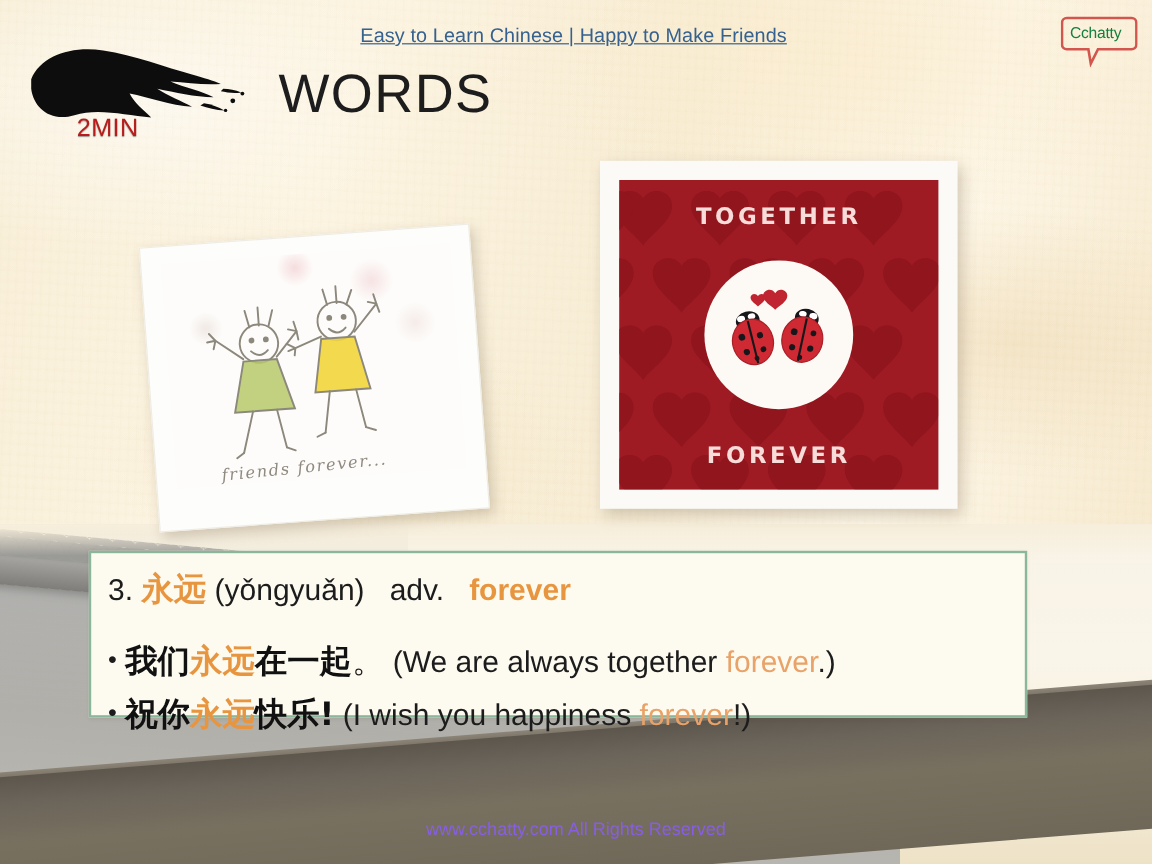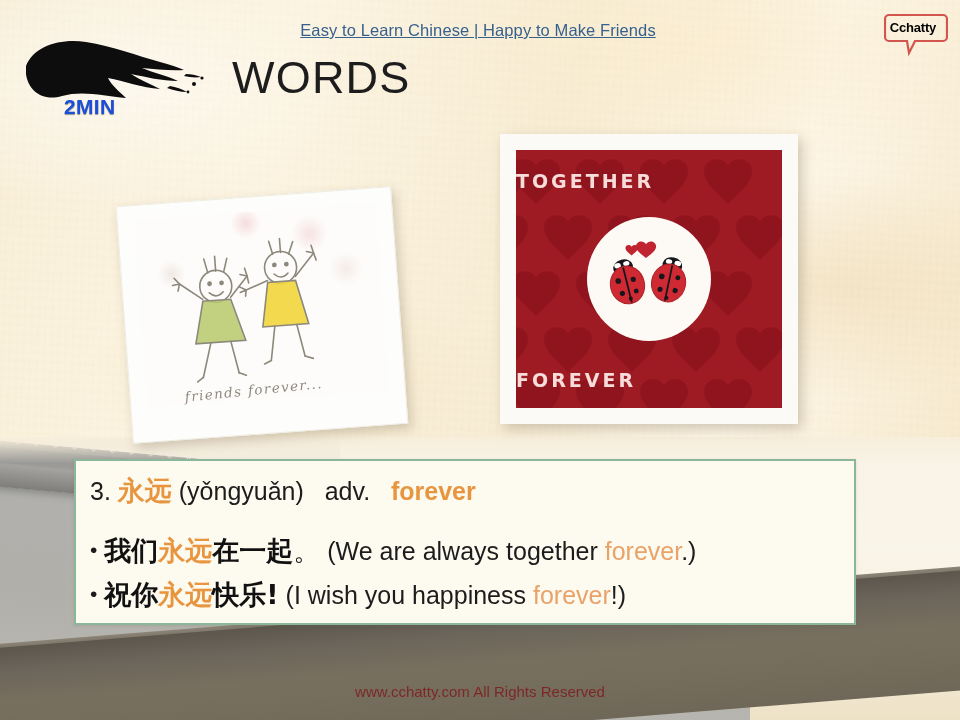--- a/index.html
+++ b/index.html
@@ -110,43 +110,42 @@
     text-decoration: underline;
     letter-spacing: .1px;
     white-space: nowrap;
   }
   .brush-badge {
     position: absolute; left: 20px; top: 36px; width: 192px; height: 72px;
   }
   .brush-badge svg { display: block; }
   .brush-label {
     position: absolute; left: 44px; top: 59px;
-    color: #1d4ed8;
+    color: #b91c1c;
     font-size: 21px;
-    font-weight: bold;
+    font-weight: normal;
     letter-spacing: .3px;
     text-shadow: 0 1px 1px rgba(0,0,0,.4);
   }
   .words-title {
     position: absolute; left: 232px; top: 52px;
     font-size: 45px;
     color: #1d1d1d;
     letter-spacing: 1.2px;
     font-weight: normal;
   }
   .logo {
     position: absolute; right: 12px; top: 10px; width: 64px; height: 46px;
   }
   .logo-text {
     position: absolute; left: 0; top: 0; width: 58px; height: 34px;
     display: flex; align-items: center; justify-content: center;
     font-size: 13px;
-    color: #000000;
+    color: #15803d;
     letter-spacing: -.2px;
-    font-weight: bold;
   }
 
   
   .polaroid {
     position: absolute; left: 124px; top: 196px;
     width: 276px; height: 238px;
     background: #fdfdfb;
     transform: rotate(-4.2deg);
     box-shadow: 3px 5px 11px rgba(120,104,78,.30);
     border: 1px solid #efece4;
@@ -180,41 +179,41 @@
     padding: 16px;
     box-shadow: 4px 5px 12px rgba(120,104,78,.33);
   }
   .card-face {
     position: relative; width: 100%; height: 100%;
     background: #9e1b24;
     overflow: hidden;
   }
   .hearts-bg { position: absolute; left: 0; top: 0; width: 100%; height: 100%; }
   .card-word {
-    position: absolute; left: 0; width: 100%; 
+    position: absolute; left: 0; width: 100%; text-align: center;
     color: #f7dcd9;
     font-family: "DejaVu Sans", sans-serif;
     font-size: 19px;
     letter-spacing: 3px;
     font-weight: bold;
   }
   .card-word.top { top: 20px; }
   .card-word.bottom { bottom: 17px; }
   .card-disc {
     position: absolute; left: 50%; top: 50%;
     width: 124px; height: 124px; margin-left: -62px; margin-top: -62px;
     background: #fdfaf5;
     border-radius: 50%;
   }
   .card-disc svg { position: absolute; left: 0; top: 0; }
 
   
   .vocab-box {
     position: absolute; left: 74px; top: 459px;
-    width: 782px; height: 166px;
+    width: 782px; height: 139px;
     background: #fdfaf0;
     border: 2px solid #8ab79a;
     box-shadow: 0 1px 3px rgba(110,100,80,.18);
   }
   .vocab-head {
     position: absolute; left: 14px; top: 12px;
     font-size: 25px;
     color: #1c1c1c;
     white-space: nowrap;
   }
@@ -237,21 +236,21 @@
     font-size: 27px;
     font-weight: bold;
   }
   .han-small { font-family: "DejaVu Sans", sans-serif; font-size: 27px; }
 
   
   .footer {
     position: absolute; left: 0; top: 683px; width: 960px;
     text-align: center;
     font-size: 15px;
-    color: #7f1d1d;
+    color: #8b5cf6;
     opacity: .88;
     white-space: nowrap;
   }
 </style>
 </head>
 <body>
 
 <div id="slide">
 
   <div class="paper-texture"></div>

